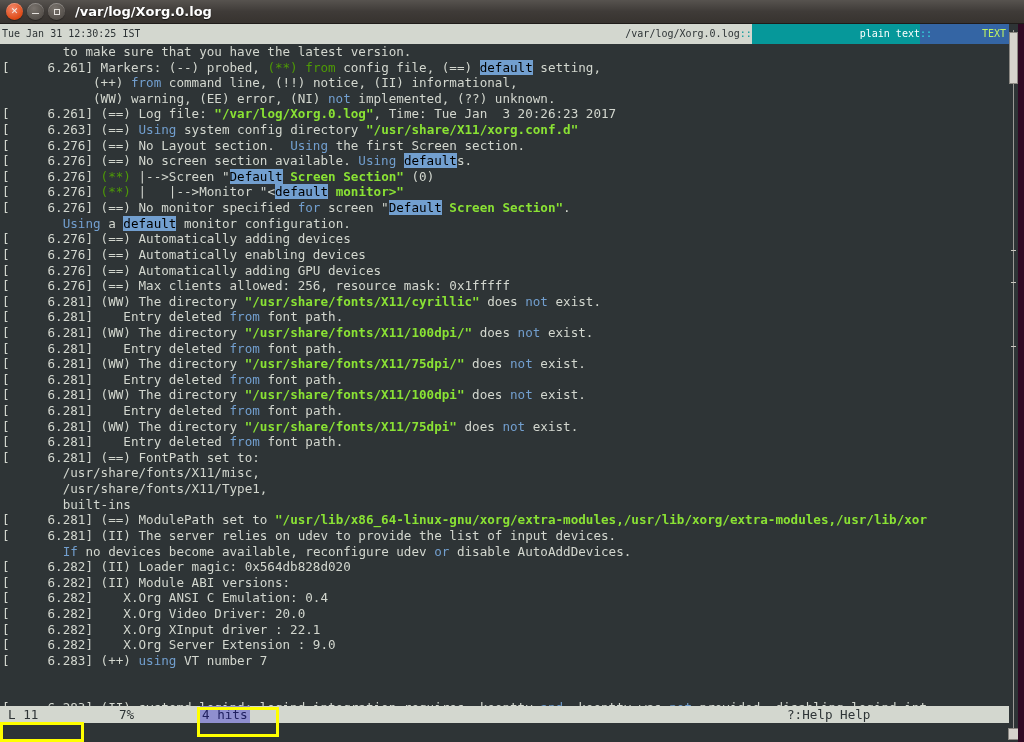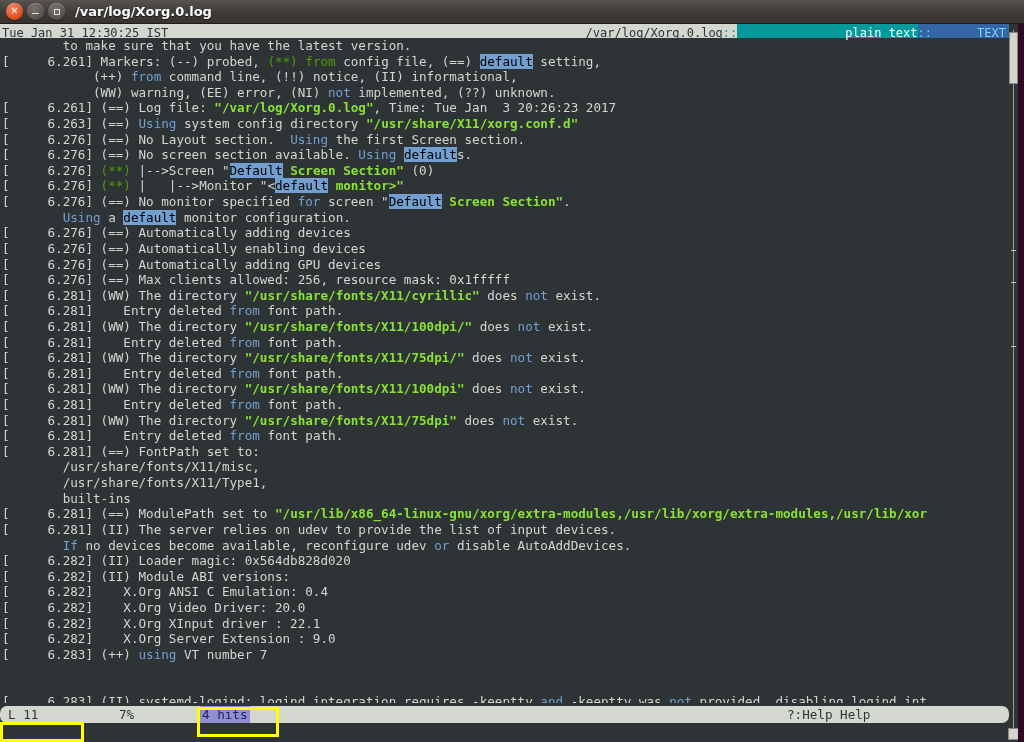--- a/index.html
+++ b/index.html
@@ -44,52 +44,51 @@
   .term{
     position:absolute;left:0;top:24px;width:1009px;height:718px;
     background:#2e3436;
     font-size:12.6px;
     line-height:15.62px;
     box-sizing:border-box;
     overflow:hidden;
   }
   
   .mostbar{
-    height:14px;line-height:19px;display:flex;align-items:stretch;
-    white-space:pre;font-size:12px;
+    height:20px;line-height:19px;display:flex;align-items:stretch;
+    white-space:pre;font-size:10px;
   }
   .mb-date{background:#d3d7cf;color:#2e3436;padding-left:2px;flex:0 0 auto;}
   .mb-fill1{background:#d3d7cf;flex:1 1 auto;}
   .mb-file{background:#d3d7cf;color:#2e3436;flex:0 0 auto;}
   .mb-sep1{background:#d3d7cf;color:#06989a;flex:0 0 auto;}
   .mb-teal{background:#06989a;color:#ffffff;flex:0 0 auto;text-align:right;}
   .mb-tealpad{background:#06989a;flex:0 0 auto;}
   .mb-sep2{background:#3465a4;color:#34e2e2;flex:0 0 auto;}
-  .mb-blue{background:#3465a4;color:#7dd3fc;flex:0 0 auto;padding-right:3px;}
+  .mb-blue{background:#3465a4;color:#bef264;flex:0 0 auto;padding-right:3px;}
   
   .body{
     padding:0 0 0 2px;
     white-space:pre;
     color:#d3d7cf;
     height:665px;
     overflow:hidden;
   }
   .ln{height:15.62px;}
   .c-white{color:#d3d7cf;}
   .c-green{color:#4e9a06;}
   .c-bgreen{color:#8ae234;font-weight:bold;}
   .c-blue{color:#729fcf;}
   .hit{background:#729fcf;color:#000000;}
   
   .statusbar{
     position:absolute;left:0;bottom:19px;width:1009px;height:17px;
     background:#d3d7cf;color:#2e3436;
     font-size:12.6px;line-height:17px;white-space:pre;
     box-sizing:border-box;
-    border-radius:7px;
   }
   .sb-item{position:absolute;top:0;}
   .sb-hits{background:#8f8fcf;color:#202060;padding:0 2px;}
   
   .cmdline{
     position:absolute;left:0;bottom:0;width:1009px;height:19px;
     background:#2e3436;font-size:12.6px;line-height:19px;white-space:pre;
   }
   
   .annot{

